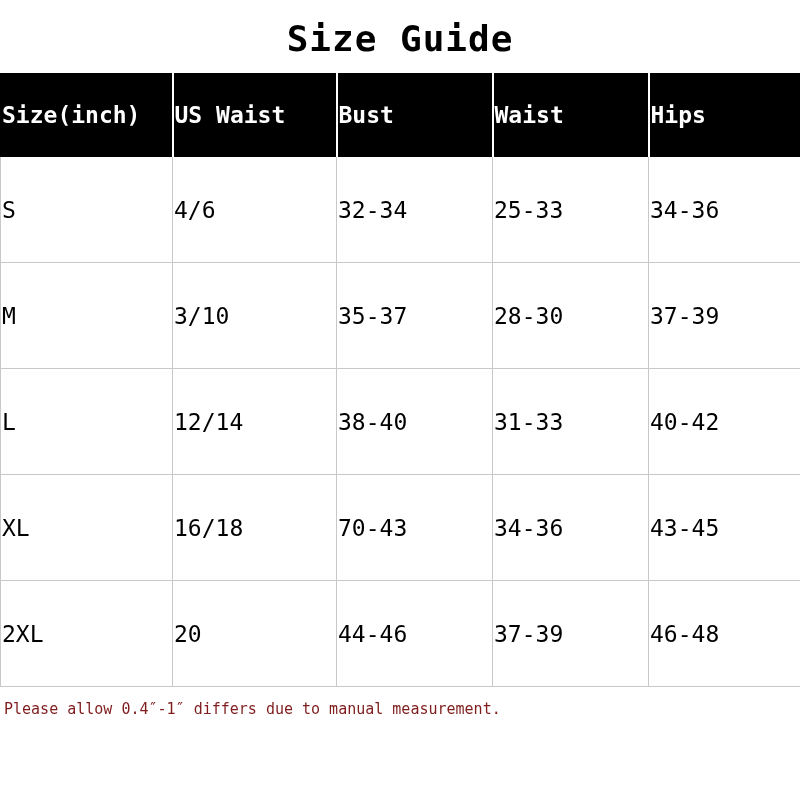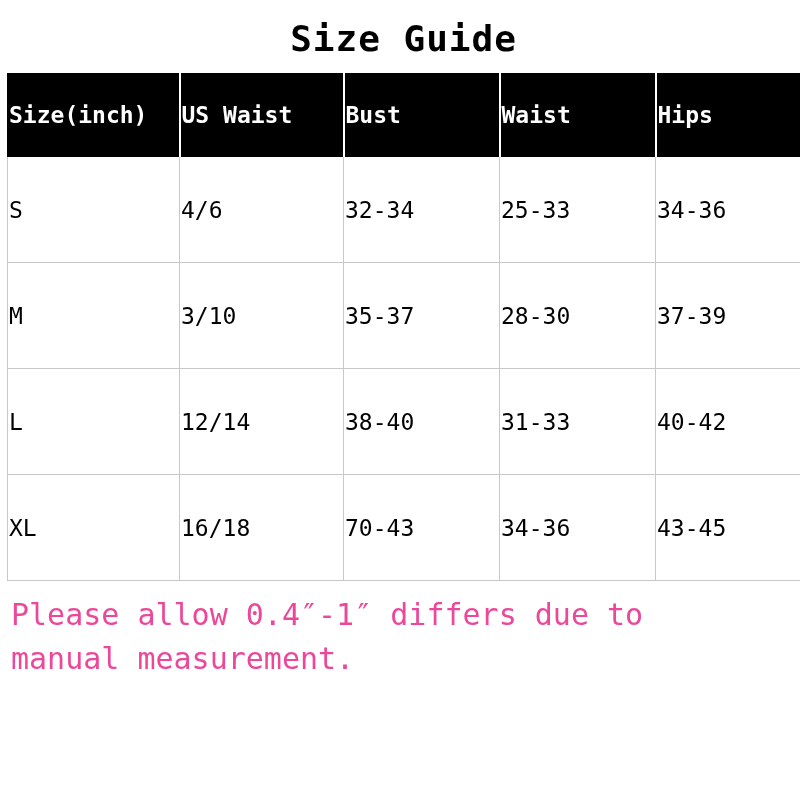--- a/index.html
+++ b/index.html
@@ -12,21 +12,20 @@
     height: 800px;
     font-family: "DejaVu Sans Mono", monospace;
     color: #000000;
     overflow: hidden;
   }
   .page {
     position: relative;
     width: 800px;
     height: 800px;
     box-sizing: border-box;
-    padding-left: 7px;
   }
   .title {
     text-align: center;
     font-family: "DejaVu Sans Mono", monospace;
     font-size: 36px;
     font-weight: bold;
     letter-spacing: 1px;
     margin: 0;
     padding-top: 18px;
     padding-bottom: 14px;
@@ -62,23 +61,23 @@
     height: 103px;
     font-weight: normal;
   }
   col.c1 { width: 172px; }
   col.c2 { width: 164px; }
   col.c3 { width: 156px; }
   col.c4 { width: 156px; }
   col.c5 { width: 152px; }
   .note {
     font-family: "DejaVu Sans Mono", monospace;
-    font-size: 30px;
+    font-size: 15px;
     line-height: 1.45;
-    color: #ec4899;
+    color: #7f1d1d;
     padding: 12px 4px 0 4px;
     width: 660px;
   }
 </style>
 </head>
 <body>
 
 <div class="page">
 
   <h1 class="title">Size Guide</h1>
@@ -122,18 +121,25 @@
         <td>31-33</td>
         <td>40-42</td>
       </tr>
       <tr>
         <td>XL</td>
         <td>16/18</td>
         <td>70-43</td>
         <td>34-36</td>
         <td>43-45</td>
       </tr>
+      <tr>
+        <td>2XL</td>
+        <td>20</td>
+        <td>44-46</td>
+        <td>37-39</td>
+        <td>46-48</td>
+      </tr>
     </tbody>
   </table>
 
   <div class="note">Please allow 0.4″-1″ differs due to manual measurement.</div>
 
 </div>
 
 </body></html>

